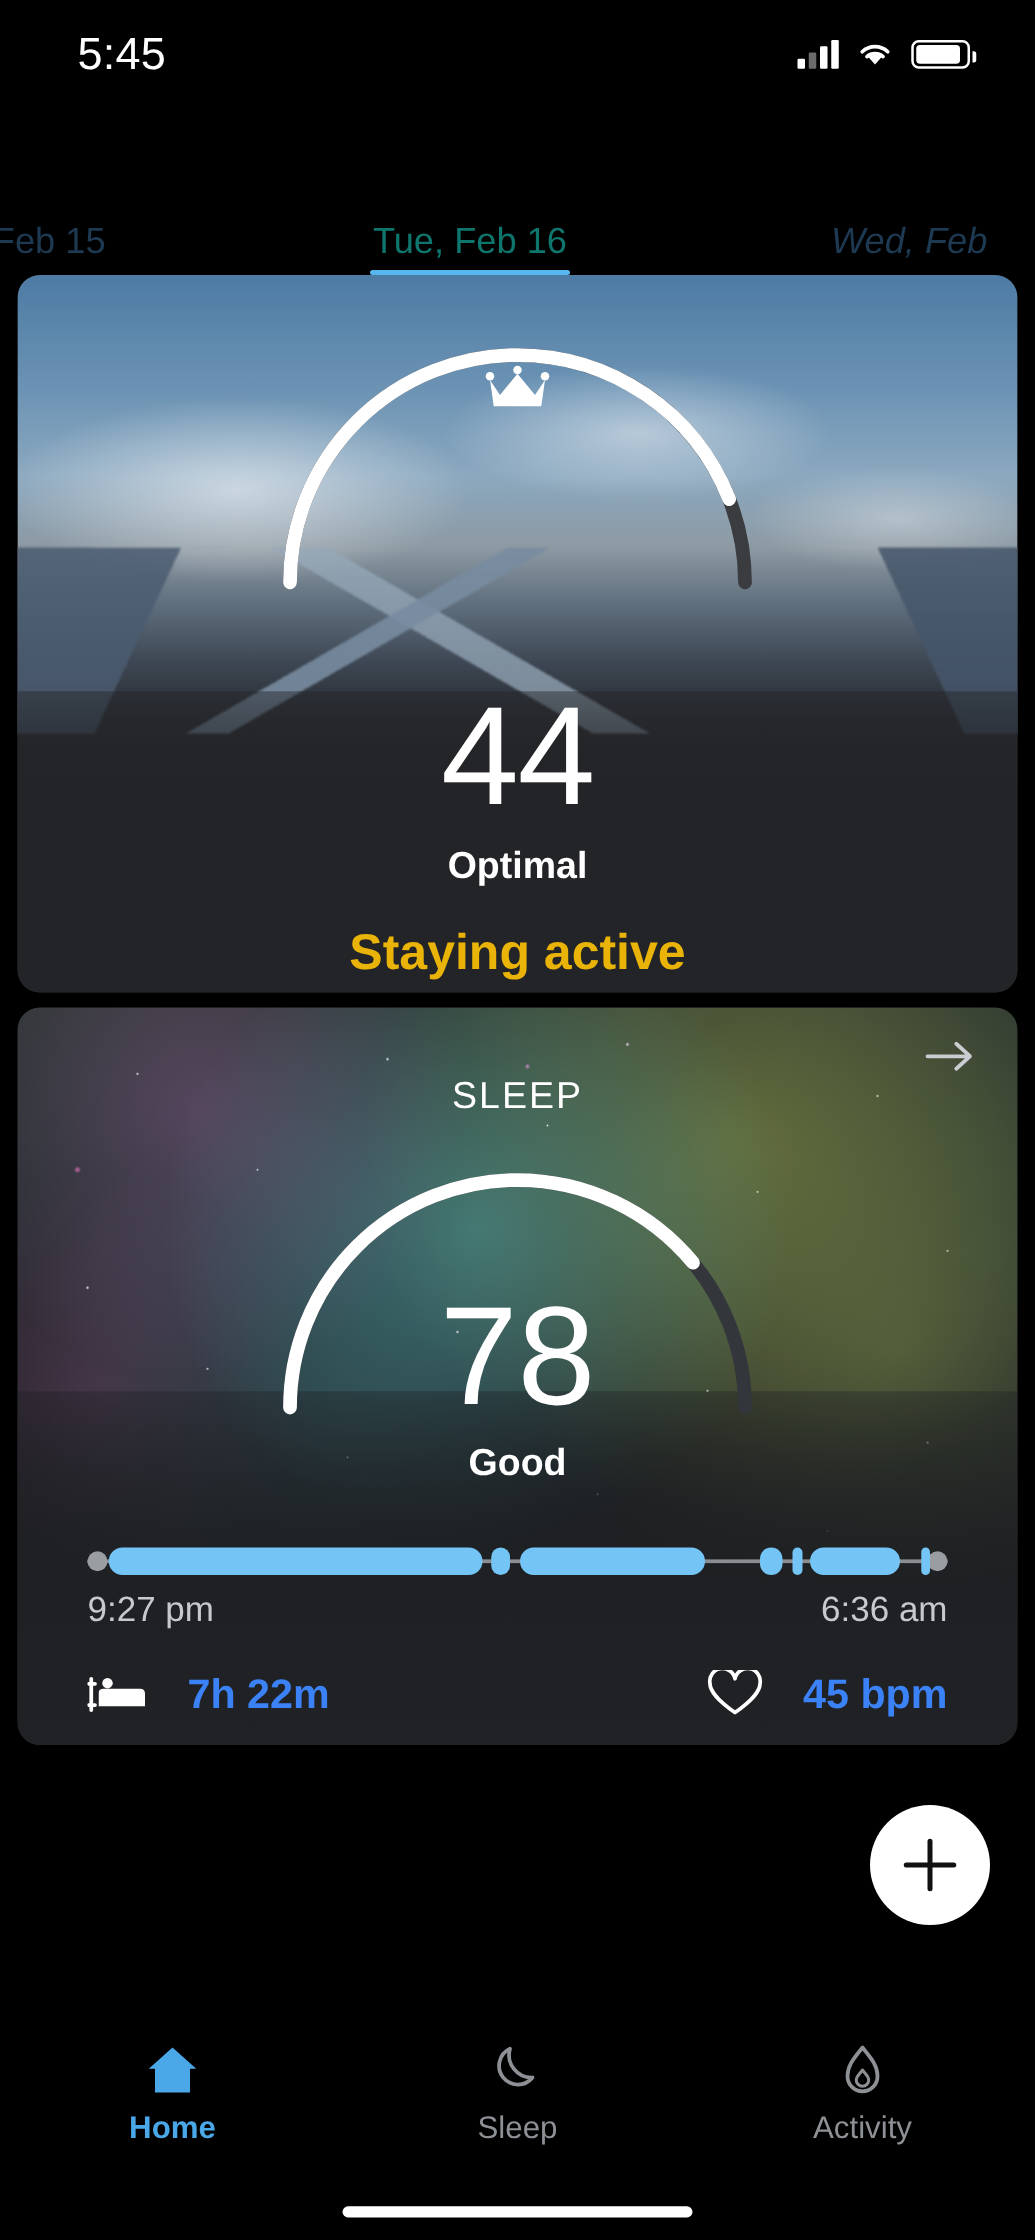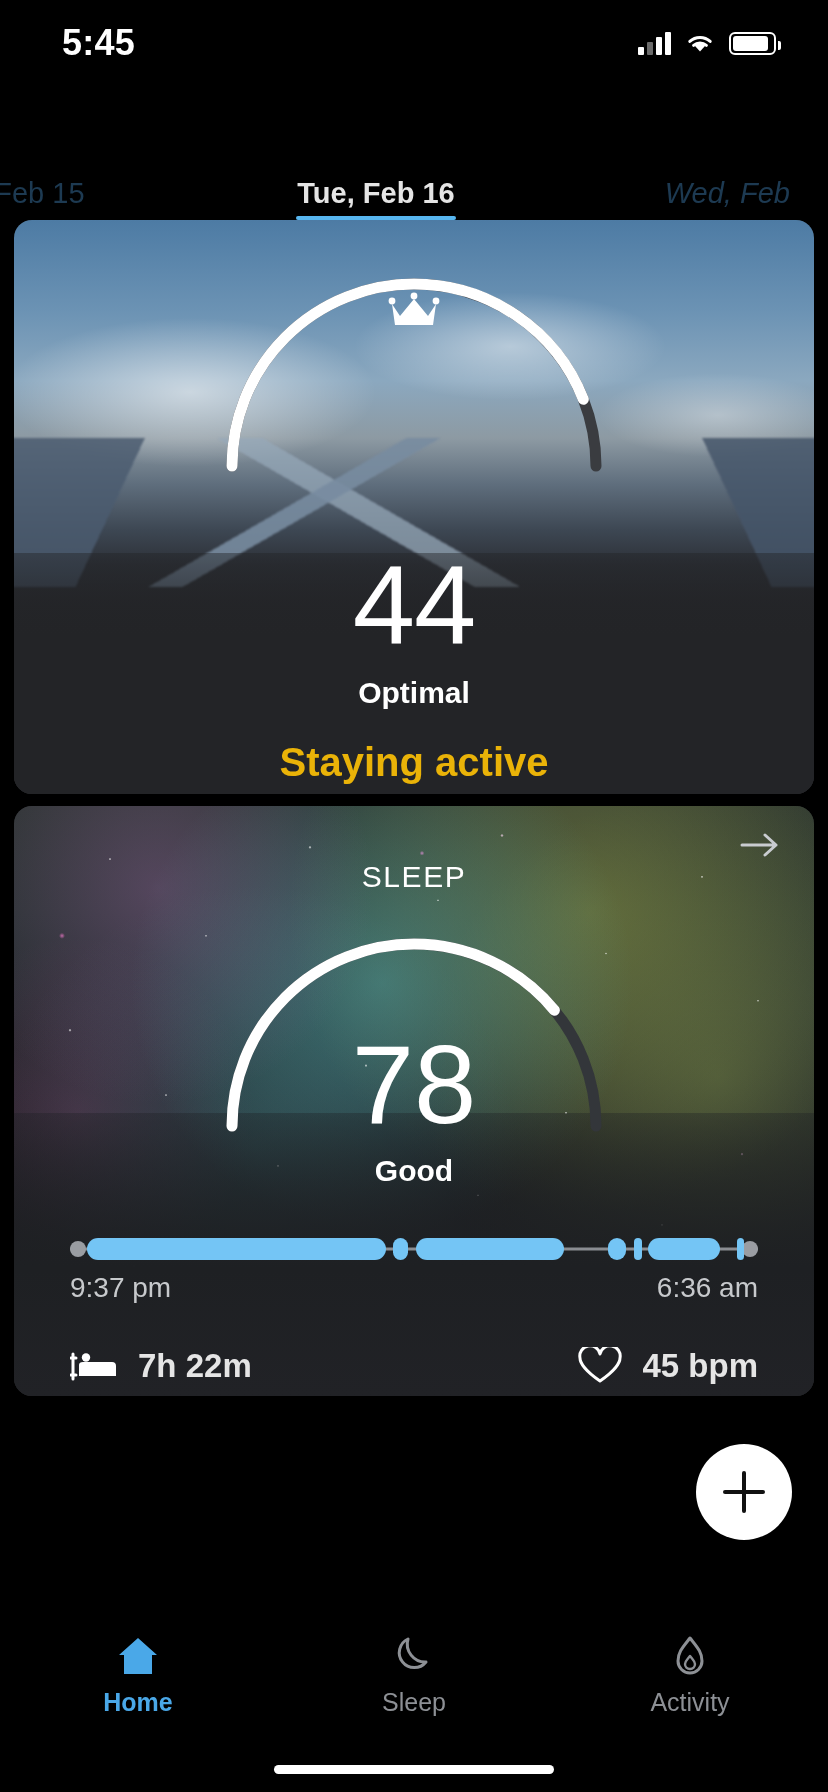--- a/index.html
+++ b/index.html
@@ -10,21 +10,21 @@
     overflow:hidden;
   }
   .phone { position:relative; width:828px; height:1792px; background:#000; }
 
   
   .statusbar{
     position:absolute; top:0; left:0; right:0; height:86px;
     display:flex; align-items:center; justify-content:space-between;
     padding:0 52px 0 62px;
   }
-  .clock{ color:#fff; font-size:36px; font-weight:700; letter-spacing:.2px;}
+  .clock{ color:#fff; font-size:36px; font-weight:400; letter-spacing:.2px;}
   .status-right{ display:flex; align-items:center; gap:14px;}
   .bars{ display:flex; align-items:flex-end; gap:3px; height:24px;}
   .bars i{ display:block; width:6px; background:#fff; border-radius:1px;}
   .bars i:nth-child(1){height:8px;  background:#fff;}
   .bars i:nth-child(2){height:13px; background:#6b6b6b;}
   .bars i:nth-child(3){height:18px; background:#fff;}
   .bars i:nth-child(4){height:23px; background:#fff;}
   .battery{ position:relative; width:47px; height:23px; border:2.5px solid #fff;
             border-radius:6px;}
   .battery::after{ content:""; position:absolute; right:-7px; top:7px; width:3px;
@@ -49,21 +49,21 @@
 
   
   .datetabs{
     position:absolute; top:164px; left:0; right:0; height:56px;
     display:flex; align-items:flex-end;
   }
   .dtab{ flex:0 0 33.333%; text-align:center; font-size:29px; padding-bottom:10px;
          position:relative; cursor:pointer; white-space:nowrap;}
   .dtab.prev{ color:#1d3a52; text-align:left; padding-left:0; margin-left:-38px;}
   .dtab.next{ color:#1d3a52; text-align:right; padding-right:0; margin-right:-48px;font-style:italic;}
-  .dtab.active{ color:#e5e5e5; font-weight:700;}
+  .dtab.active{ color:#0f766e; font-weight:400;}
   .dtab.active::after{
     content:""; position:absolute; left:50%; transform:translateX(-50%);
     bottom:0; width:160px; height:4px; background:#57b6f0; border-radius:2px;
   }
 
   
   .scroller{ position:absolute; top:220px; left:0; right:0; bottom:114px; }
 
   .card{ position:relative; margin:0 14px 12px 14px; border-radius:18px;
          overflow:hidden; background:#232427;}
@@ -167,22 +167,22 @@
                width:16px; height:16px; border-radius:50%; background:#9a9da2;}
   .hypno .cap.l{ left:0;} .hypno .cap.r{ right:0;}
   .hypno .seg{ position:absolute; top:50%; transform:translateY(-50%);
                height:22px; background:#74c5f5; border-radius:11px;}
   .times{ position:absolute; left:56px; right:56px; top:466px;
           display:flex; justify-content:space-between;
           color:#c7c9cc; font-size:28px;}
 
   .stats{ position:absolute; left:56px; right:56px; top:530px;
           display:flex; justify-content:space-between; align-items:center;}
-  .stat{ display:flex; align-items:center; gap:20px; color:#e5e5e5;
-         font-size:33px; font-weight:600;margin-top:11px;}
+  .stat{ display:flex; align-items:center; gap:32px; color:#3b82f6;
+         font-size:33px; font-weight:600;}
 
   
   .fab{ position:absolute; right:36px; bottom:252px; width:96px; height:96px;
         border-radius:50%; background:#fff; display:flex; align-items:center;
         justify-content:center; cursor:pointer; z-index:20;
         box-shadow:0 4px 16px rgba(0,0,0,.5);}
   .fab::before,.fab::after{ content:""; position:absolute; background:#111;
         border-radius:2px;}
   .fab::before{ width:42px; height:4px;}
   .fab::after { width:4px;  height:42px;}
@@ -286,21 +286,21 @@
       <div class="seg" style="left: 2.5%; width: 43.5%; background: rgb(116, 197, 245);"></div>
           <div class="seg" style="left: 47%; width: 2.2%; background: rgb(116, 197, 245);"></div>
           <div class="seg" style="left: 50.3%; width: 21.5%; background: rgb(116, 197, 245);"></div>
           <div class="seg" style="left: 78.2%; width: 2.6%; background: rgb(116, 197, 245);"></div>
           <div class="seg" style="left: 82%; width: 1.2%; background: rgb(116, 197, 245);"></div>
           <div class="seg" style="left: 84%; width: 10.5%; background: rgb(116, 197, 245);"></div>
           <div class="seg" style="left: 97%; width: 1%; background: rgb(116, 197, 245);"></div>
         </div>
 
       <div class="times">
-        <span>9:37 pm</span>
+        <span>9:27 pm</span>
         <span>6:36 am</span>
       </div>
 
       <div class="stats">
         <div class="stat">
           <svg width="48" height="34" viewBox="0 0 48 34">
             <path d="M3 5 L3 30" stroke="#fff" stroke-width="3" stroke-linecap="round"></path>
             <path d="M1 9 L6 9 M1 26 L6 26" stroke="#fff" stroke-width="3" stroke-linecap="round"></path>
             <path d="M9 27 L9 16 Q9 13 13 13 L42 13 Q46 13 46 17 L46 27 Z" fill="#fff"></path>
             <circle cx="16" cy="8.5" r="4.2" fill="#fff"></circle>

